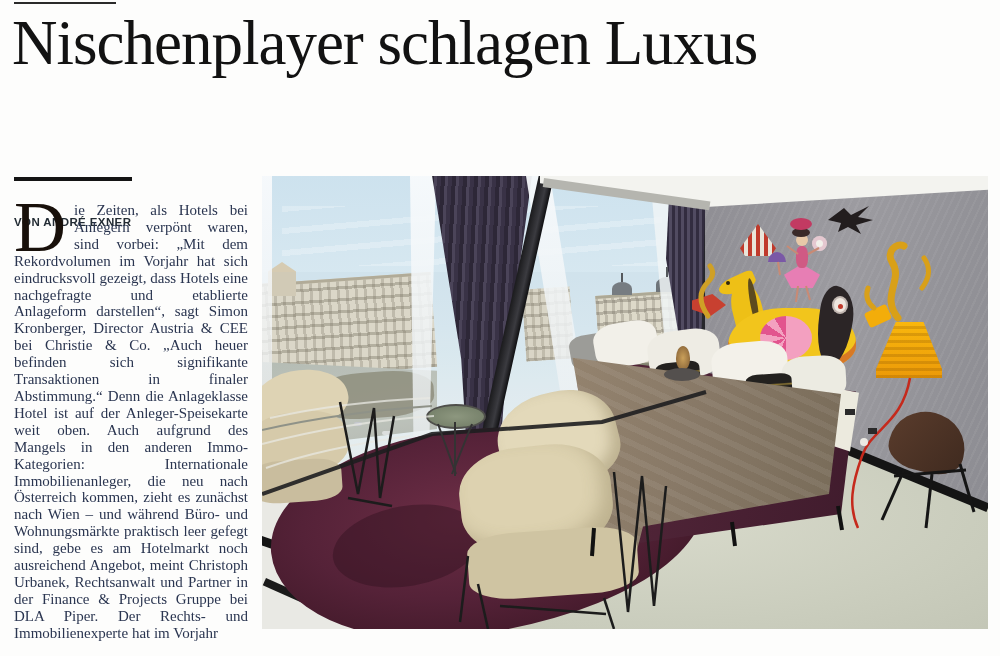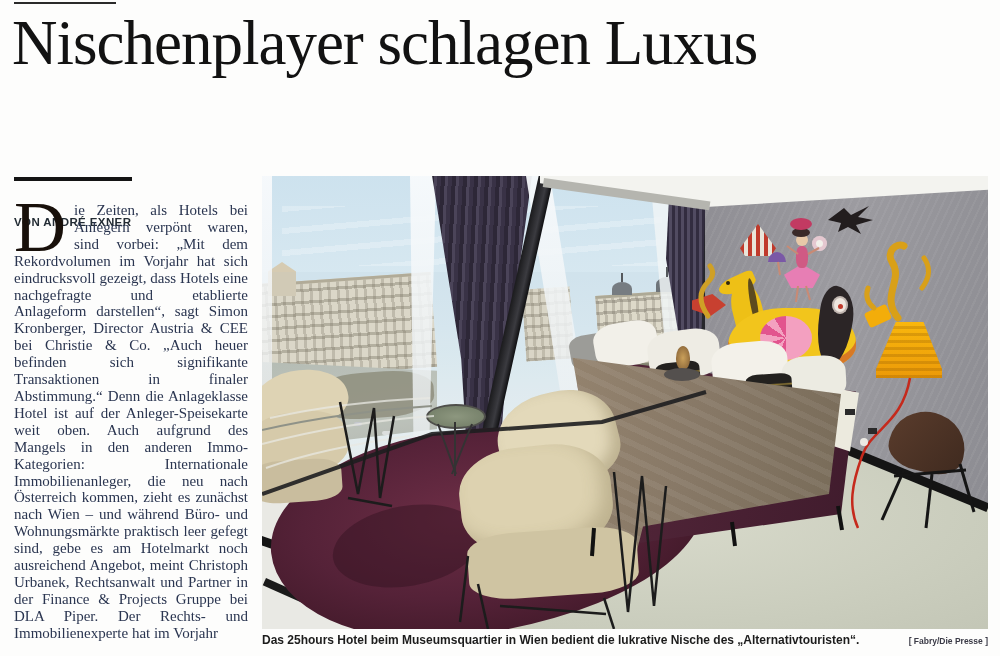--- a/index.html
+++ b/index.html
@@ -192,18 +192,14 @@
       <path d="M648,202 C640,248 610,252 600,280 C590,308 586,330 596,352" stroke="#c5291c" stroke-width="2.5" fill="none"></path>
       <circle cx="602" cy="266" r="4" fill="#eceae4"></circle>
       <g fill="#2a2a2a">
           <rect x="583" y="233" width="10" height="6"></rect>
           <rect x="606" y="252" width="9" height="6"></rect>
         </g>
       <circle cx="466" cy="107" r="2" fill="#33280e"></circle>
     </svg>
   </figure>
 
-  <div class="a captionrow">
-    <span class="caption">Das 25hours Hotel beim Museumsquartier in Wien bedient die lukrative Nische des „Alternativtouristen“.</span>
-    <span class="credit">[ Fabry/Die Presse ]</span>
-  </div>
 
 </div>
 
 </body></html>

